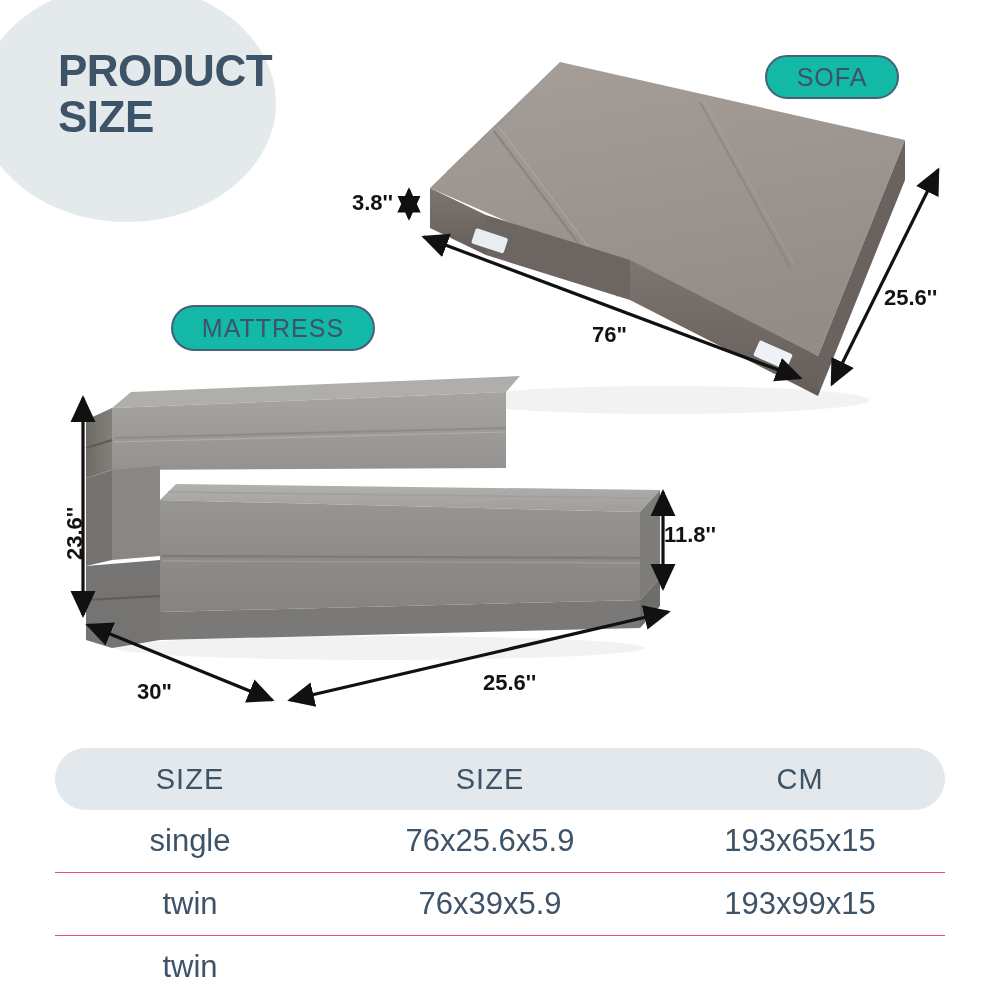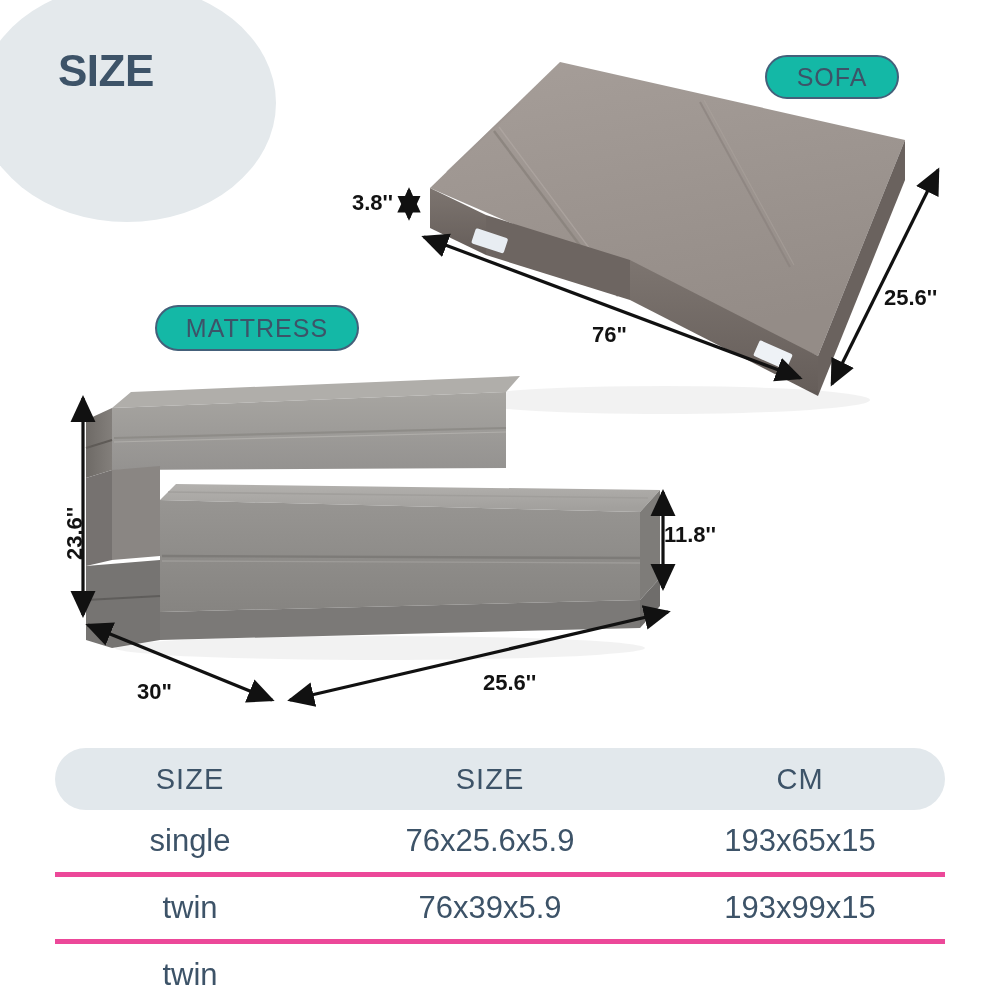--- a/index.html
+++ b/index.html
@@ -25,21 +25,21 @@
   .page-title .l2{display:block;}
 
   
   .badge{
     position:absolute;border:2px solid #44607a;border-radius:999px;
     color:#3d5368;font-size:25px;letter-spacing:1px;
     display:flex;align-items:center;justify-content:center;
     background:#14b8a6;
   }
   #badge-sofa{left:765px;top:55px;width:130px;height:40px;}
-  #badge-mattress{left:155px;top:305px;width:200px;height:42px;}
+  #badge-mattress{left:171px;top:305px;width:200px;height:42px;}
 
   
   .dim{
     position:absolute;color:#121212;font-weight:bold;
     font-size:22px;white-space:nowrap;
   }
   .dim.rot{transform:rotate(-90deg);transform-origin:left top;}
 
   
   svg.overlay{position:absolute;left:0;top:0;width:1000px;height:1000px;
@@ -49,36 +49,37 @@
   .tbl{position:absolute;left:55px;top:748px;width:890px;}
   .tbl-head{
     position:relative;height:62px;background:#e2e8ec;border-radius:31px;
     display:flex;align-items:center;
   }
   .tbl-head .cell{
     color:#3d5368;font-size:29px;letter-spacing:1px;text-align:center;
   }
   .row{
     display:flex;align-items:center;height:62px;
-    border-bottom:5px solid #ec4899;
+    border-bottom:1px solid #ec4899;
   }
   .row:last-child{border-bottom:none;}
   .row .cell{color:#3d5368;font-size:31px;text-align:center;}
   .c1{width:270px;}
   .c2{width:330px;}
   .c3{width:290px;}
 </style>
 </head>
 <body>
 
 <div id="stage">
 
   <div class="deco-circle"></div>
 
   <div class="page-title">
+    <span>PRODUCT</span>
     <span class="l2">SIZE</span>
   </div>
 
   <svg class="overlay" viewBox="0 0 1000 1000">
     <defs>
       <linearGradient id="gTopF" x1="0" y1="0" x2="0.3" y2="1">
         <stop offset="0" stop-color="#a69e99"></stop>
         <stop offset="1" stop-color="#948c87"></stop>
       </linearGradient>
       <linearGradient id="gSideF" x1="0" y1="0" x2="0" y2="1">

